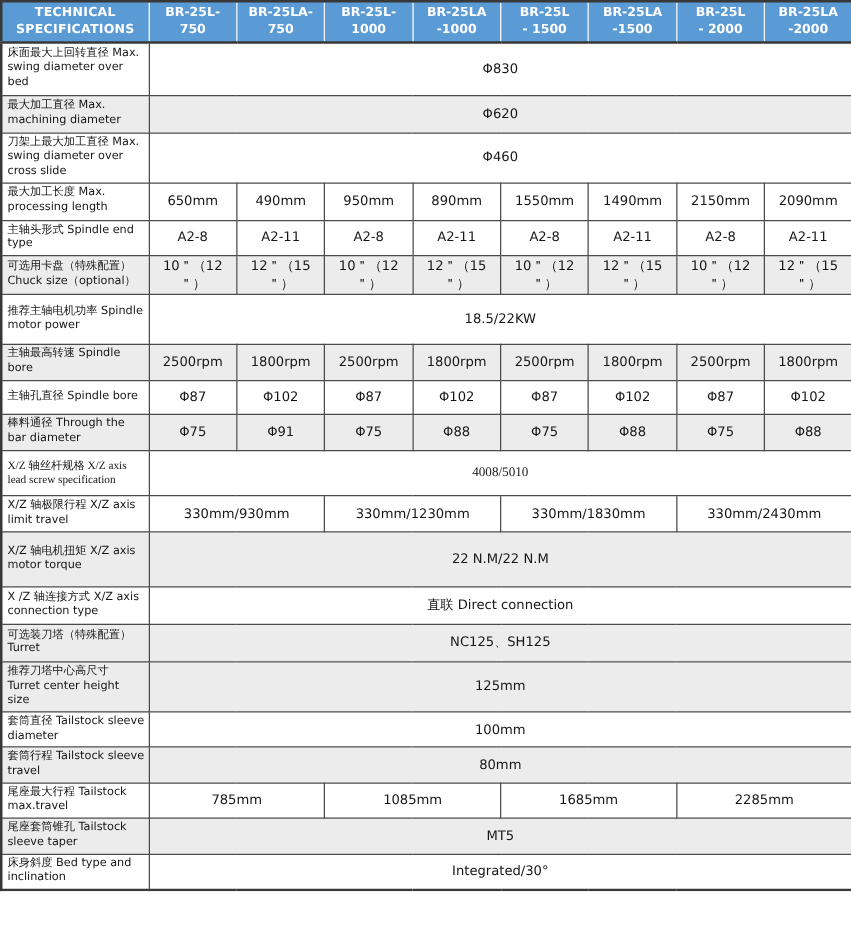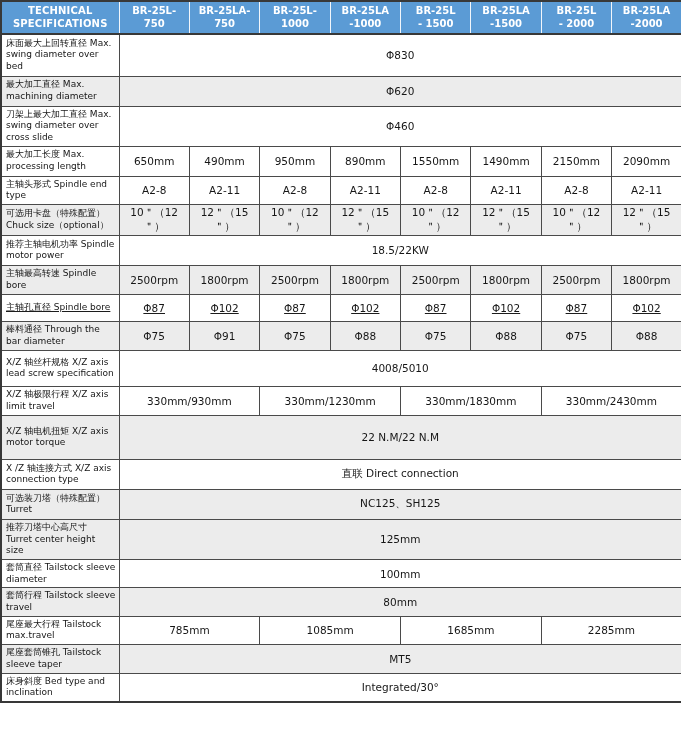--- a/index.html
+++ b/index.html
@@ -126,36 +126,36 @@
         <th class="rowlabel">可选用卡盘（特殊配置） Chuck size（optional）</th>
         <td>10＂（12＂）</td>
         <td>12＂（15＂）</td>
         <td>10＂（12＂）</td>
         <td>12＂（15＂）</td>
         <td>10＂（12＂）</td>
         <td>12＂（15＂）</td>
         <td>10＂（12＂）</td>
         <td>12＂（15＂）</td>
       </tr>
-      <tr style="height: 30px;">
+      <tr style="height: 40px;">
         <th class="rowlabel">推荐主轴电机功率 Spindle motor power</th>
         <td colspan="8">18.5/22KW</td>
       </tr>
       <tr class="shaded" style="height: 29px;">
         <th class="rowlabel">主轴最高转速 Spindle bore</th>
         <td>2500rpm</td>
         <td>1800rpm</td>
         <td>2500rpm</td>
         <td>1800rpm</td>
         <td>2500rpm</td>
         <td>1800rpm</td>
         <td>2500rpm</td>
         <td>1800rpm</td>
       </tr>
-      <tr style="height: 27px; text-decoration: underline;">
+      <tr style="height: 27px;">
         <th class="rowlabel">主轴孔直径 Spindle bore</th>
         <td>Φ87</td>
         <td>Φ102</td>
         <td>Φ87</td>
         <td>Φ102</td>
         <td>Φ87</td>
         <td>Φ102</td>
         <td>Φ87</td>
         <td>Φ102</td>
       </tr>
@@ -163,21 +163,21 @@
         <th class="rowlabel">棒料通径 Through the bar diameter</th>
         <td>Φ75</td>
         <td>Φ91</td>
         <td>Φ75</td>
         <td>Φ88</td>
         <td>Φ75</td>
         <td>Φ88</td>
         <td>Φ75</td>
         <td>Φ88</td>
       </tr>
-      <tr style="height: 36px;">
+      <tr style="height: 36px; font-family: Liberation Serif, serif;">
         <th class="rowlabel">X/Z 轴丝杆规格 X/Z axis lead screw specification</th>
         <td colspan="8">4008/5010</td>
       </tr>
       <tr style="height: 29px;">
         <th class="rowlabel">X/Z 轴极限行程 X/Z axis limit travel</th>
         <td colspan="2">330mm/930mm</td>
         <td colspan="2">330mm/1230mm</td>
         <td colspan="2">330mm/1830mm</td>
         <td colspan="2">330mm/2430mm</td>
       </tr>

